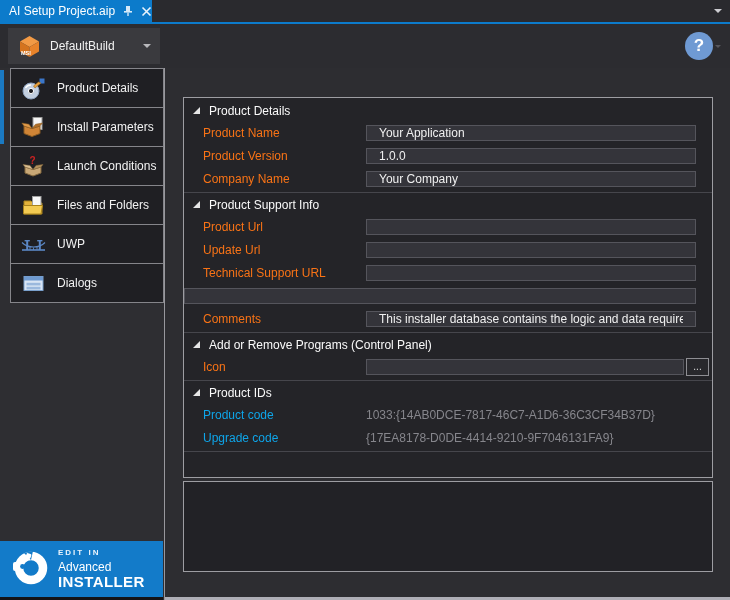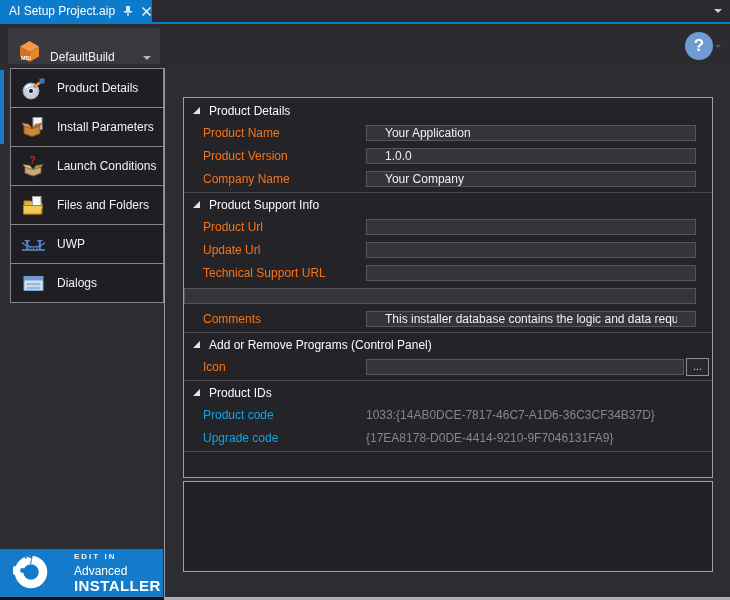--- a/index.html
+++ b/index.html
@@ -13,56 +13,56 @@
   #doc-tab{position:absolute;left:0;top:0;height:22px;background:#0c7bcb;
     display:flex;align-items:center;gap:7px;padding:0 0 0 9px;cursor:default;}
   #tab-title{color:#ffffff;white-space:nowrap;}
   .tab-icon{display:flex;align-items:center;}
   #tabstrip-caret{position:absolute;right:8px;top:9px;width:0;height:0;
     border:4px solid transparent;border-top-color:#cdcdd2;}
   #docline{position:absolute;top:22px;left:0;right:0;height:2px;background:#0c7bcb;}
   
   #toolbar{position:absolute;top:24px;left:0;right:0;height:44px;background:#2c2c30;}
   #build-btn{position:absolute;left:8px;top:4px;width:152px;height:36px;background:#3a3a3e;
-    display:flex;align-items:flex-end;gap:8px;padding:0 9px;box-sizing:border-box;cursor:default;}
+    display:flex;align-items:center;gap:8px;padding:0 9px;box-sizing:border-box;cursor:default;}
   #build-label{flex:1;color:#f2f2f2;}
   #build-caret{width:0;height:0;border:4px solid transparent;border-top-color:#b8b8bc;margin-top:4px;}
   #help-btn{position:absolute;right:17px;top:8px;width:28px;height:28px;border-radius:50%;
     background:#6f9ad3;color:#fff;font-weight:bold;font-size:17px;
     display:flex;align-items:center;justify-content:center;cursor:default;}
   #help-caret{position:absolute;right:9px;top:21px;width:0;height:0;
     border:3px solid transparent;border-top-color:#56565c;}
   
   #sidebar{position:absolute;top:68px;left:0;width:165px;bottom:0;background:#2e2e32;
     border-right:1px solid #98989d;box-sizing:border-box;}
   #accent-bar{position:absolute;left:0;top:2px;width:4px;height:74px;background:#1b7ac2;}
   #side-items{position:absolute;left:10px;right:0;top:1px;}
   .side-item{height:38px;border:1px solid #85858a;margin-top:-1px;background:#1f1f23;
     display:flex;align-items:center;gap:11px;padding-left:9px;cursor:default;}
   .side-icon{width:26px;height:26px;display:flex;align-items:center;justify-content:center;flex:none;}
   .side-label{color:#f2f2f2;white-space:nowrap;}
-  #banner{position:absolute;left:0;right:1px;bottom:3px;height:48px;background:#137bc9;
-    display:flex;align-items:center;gap:25px;padding-left:11px;box-sizing:border-box;cursor:default;margin-top:44px;}
+  #banner{position:absolute;left:0;right:1px;bottom:3px;height:56px;background:#137bc9;
+    display:flex;align-items:center;gap:9px;padding-left:11px;box-sizing:border-box;cursor:default;margin-top:44px;}
   #banner-bottom{position:absolute;left:0;right:1px;bottom:0;height:3px;background:#141417;}
   .banner-text{line-height:1;}
   #banner-editin{font-size:8px;font-weight:bold;letter-spacing:2px;color:#e9f3fc;margin-bottom:4px;}
   #banner-l1{font-size:12px;color:#ffffff;margin-bottom:1px;}
   #banner-l2{font-size:15px;font-weight:bold;color:#ffffff;letter-spacing:0.4px;}
   
   #content{position:absolute;top:68px;left:165px;right:0;bottom:0;background:#2d2d31;}
   #panel{position:absolute;left:18px;top:29px;width:530px;height:381px;background:#242428;
     border:1px solid #9d9da2;box-sizing:border-box;padding-top:3px;overflow:hidden;}
   .sec-sep{height:1px;background:#46464c;margin:2px 0;}
   .sec-header{height:20px;display:flex;align-items:center;gap:8px;padding-left:8px;cursor:default;}
   .sec-title{color:#fafafa;white-space:nowrap;}
   .frow{height:23px;display:flex;align-items:center;}
   .flabel{margin-left:19px;width:163px;flex:none;color:#f97316;white-space:nowrap;overflow:hidden;}
   .fctrl{flex:1;margin-right:16px;display:flex;align-items:center;min-width:0;}
   .fctrl input{flex:1;height:16px;background:#34343a;border:1px solid #55555c;color:#f0f0f0;
-    font:12px "Liberation Sans",sans-serif;padding:0 18px;box-sizing:border-box;min-width:0;}
+    font:12px "Liberation Sans",sans-serif;padding:0 12px;box-sizing:border-box;min-width:0;}
   .frow.browse .fctrl{margin-right:3px;}
   .browse-btn{width:23px;height:18px;margin-left:2px;flex:none;background:#28282c;
     border:1px solid #8e8e93;color:#d8d8d8;font-size:10px;line-height:15px;text-align:center;
     box-sizing:border-box;cursor:default;}
   .frow.readonly .flabel{color:#0ea5e9;}
   .fvalue{color:#86868c;white-space:nowrap;overflow:hidden;}
   #descbox{position:absolute;left:18px;top:413px;width:530px;height:91px;background:#222226;
     border:1px solid #9d9da2;box-sizing:border-box;}
   #bottom-strip{position:absolute;left:0;right:0;bottom:0;height:3px;background:#aeaeb6;}
 </style>

